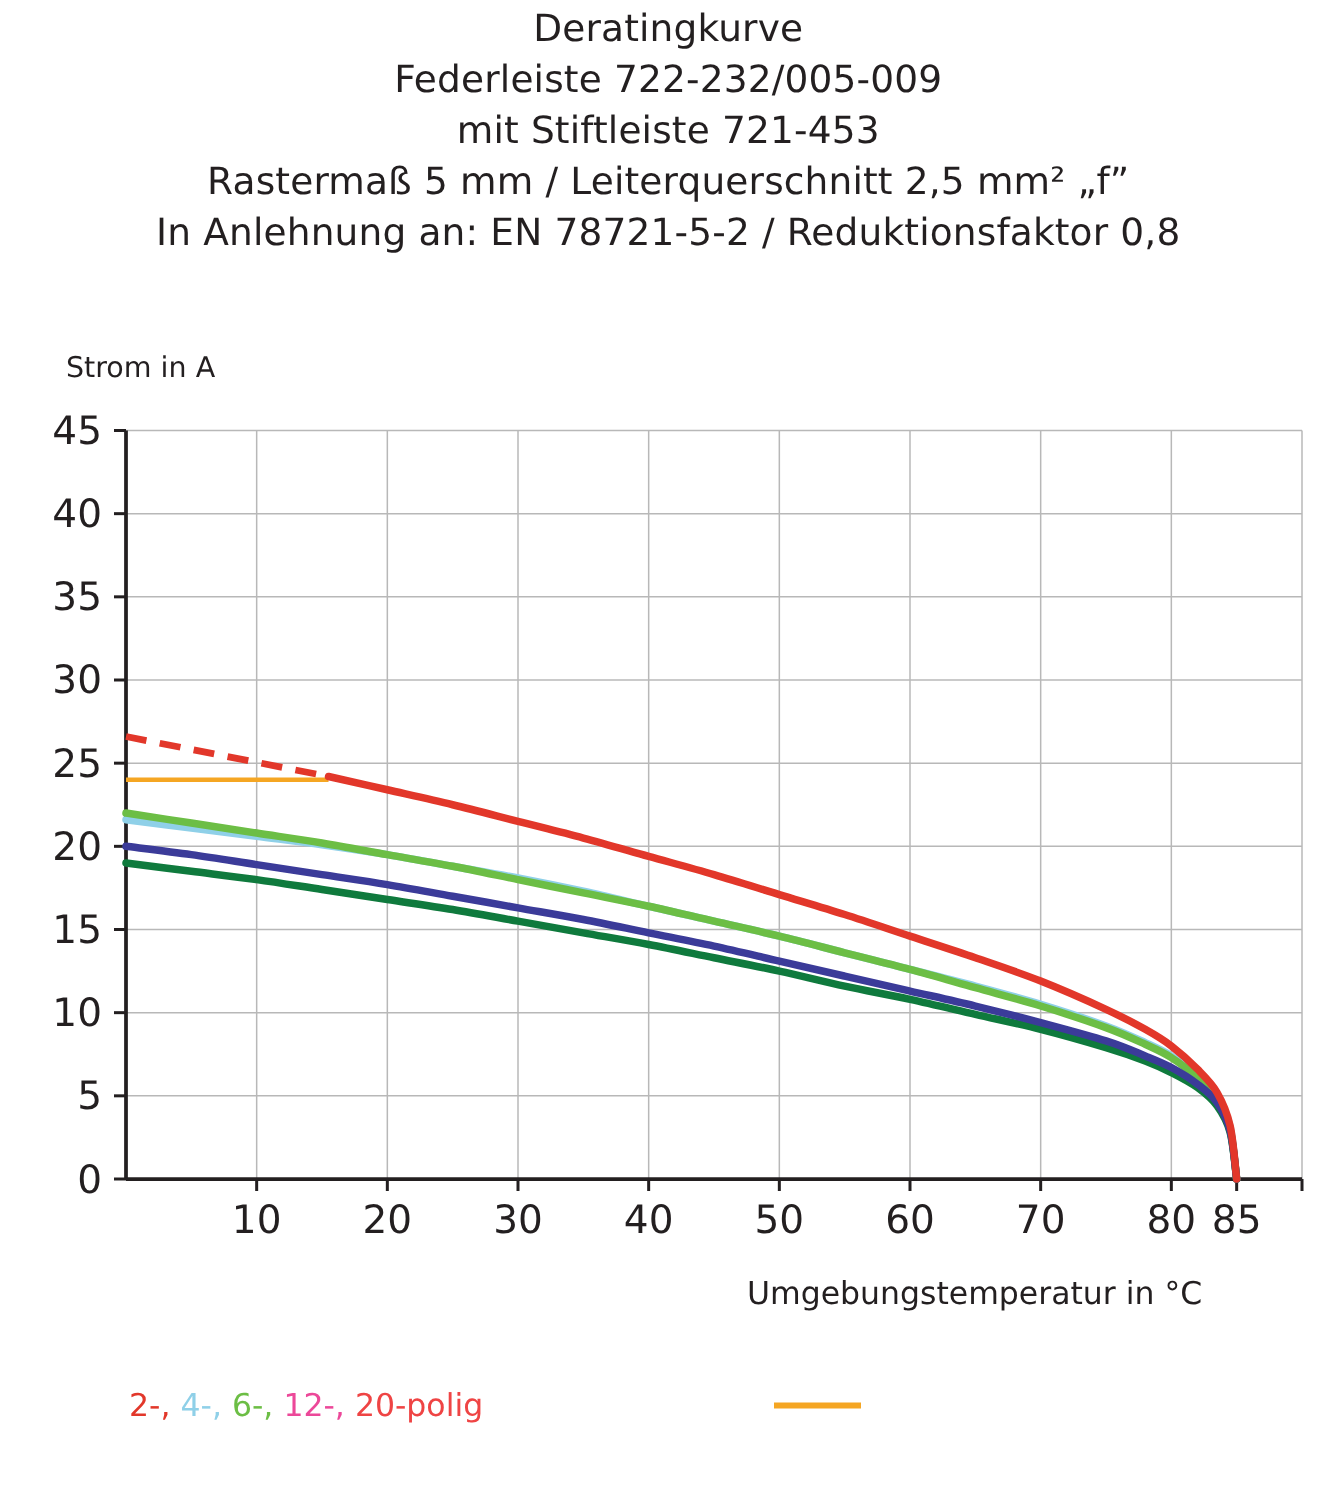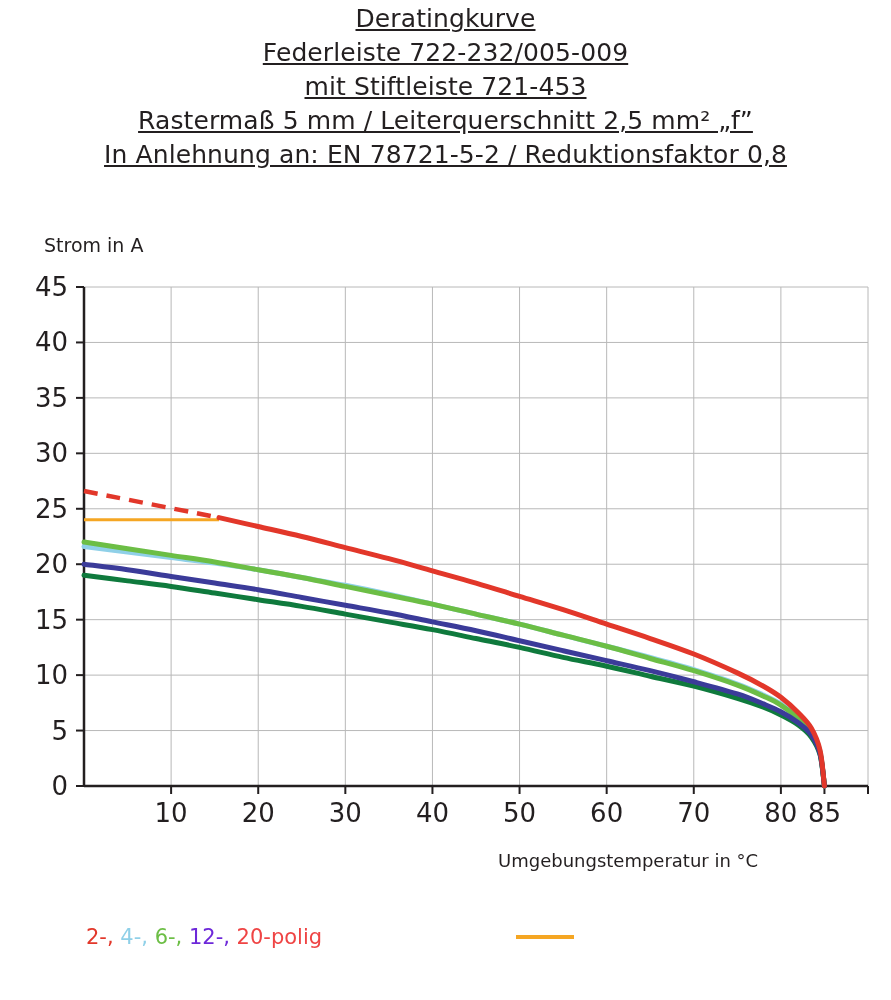--- a/index.html
+++ b/index.html
@@ -20,42 +20,41 @@
     height: 1000px;
   }
 
   
   .title-block {
     position: absolute;
     left: 0;
     top: 2px;
     width: 891px;
     text-align: center;
-    text-decoration: underline;
   }
   .title-line {
     font-size: 25px;
     line-height: 34px;
     letter-spacing: 0.1px;
     white-space: nowrap;
   }
 
   
   .ylabel {
     position: absolute;
     left: 44px;
     top: 234px;
     font-size: 19px;
     white-space: nowrap;
   }
   .xlabel {
     position: absolute;
     left: 498px;
     top: 850px;
-    font-size: 18px;
+    font-size: 21px;
     white-space: nowrap;
   }
 
   
   #plot {
     position: absolute;
     left: 0;
     top: 0;
     width: 891px;
     height: 1000px;
@@ -73,21 +72,21 @@
     position: absolute;
     left: 86px;
     top: 0;
     font-size: 21px;
     white-space: nowrap;
   }
   .legend-polig span { white-space: pre; }
   .c-red   { color: #e2372a; }
   .c-lblue { color: #8fd0e8; }
   .c-lgreen{ color: #6cbe45; }
-  .c-blue  { color: #6d28d9; }
+  .c-blue  { color: #ec4899; }
   .c-dgreen{ color: #ef4444; }
   .c-black { color: #231f20; }
 
   .legend-current {
     position: absolute;
     left: 516px;
     top: 0;
     font-size: 21px;
     white-space: nowrap;
   }

